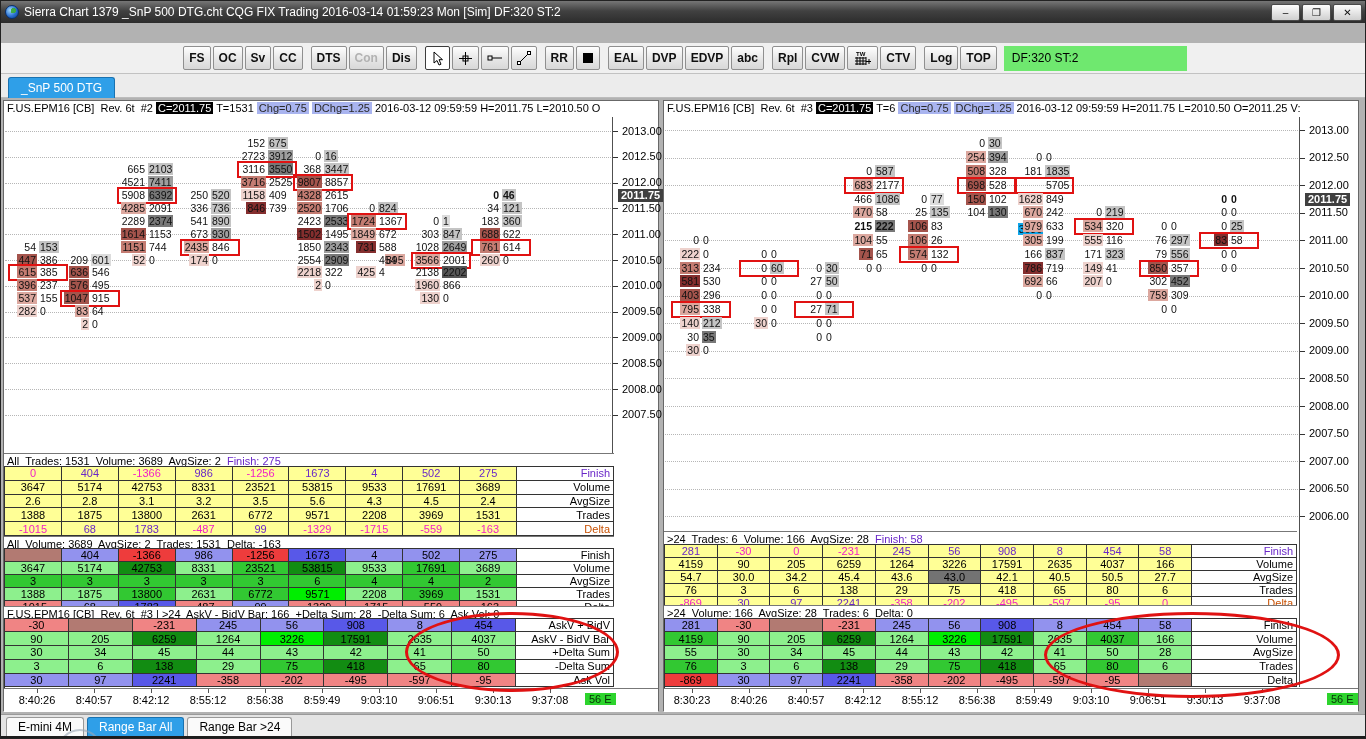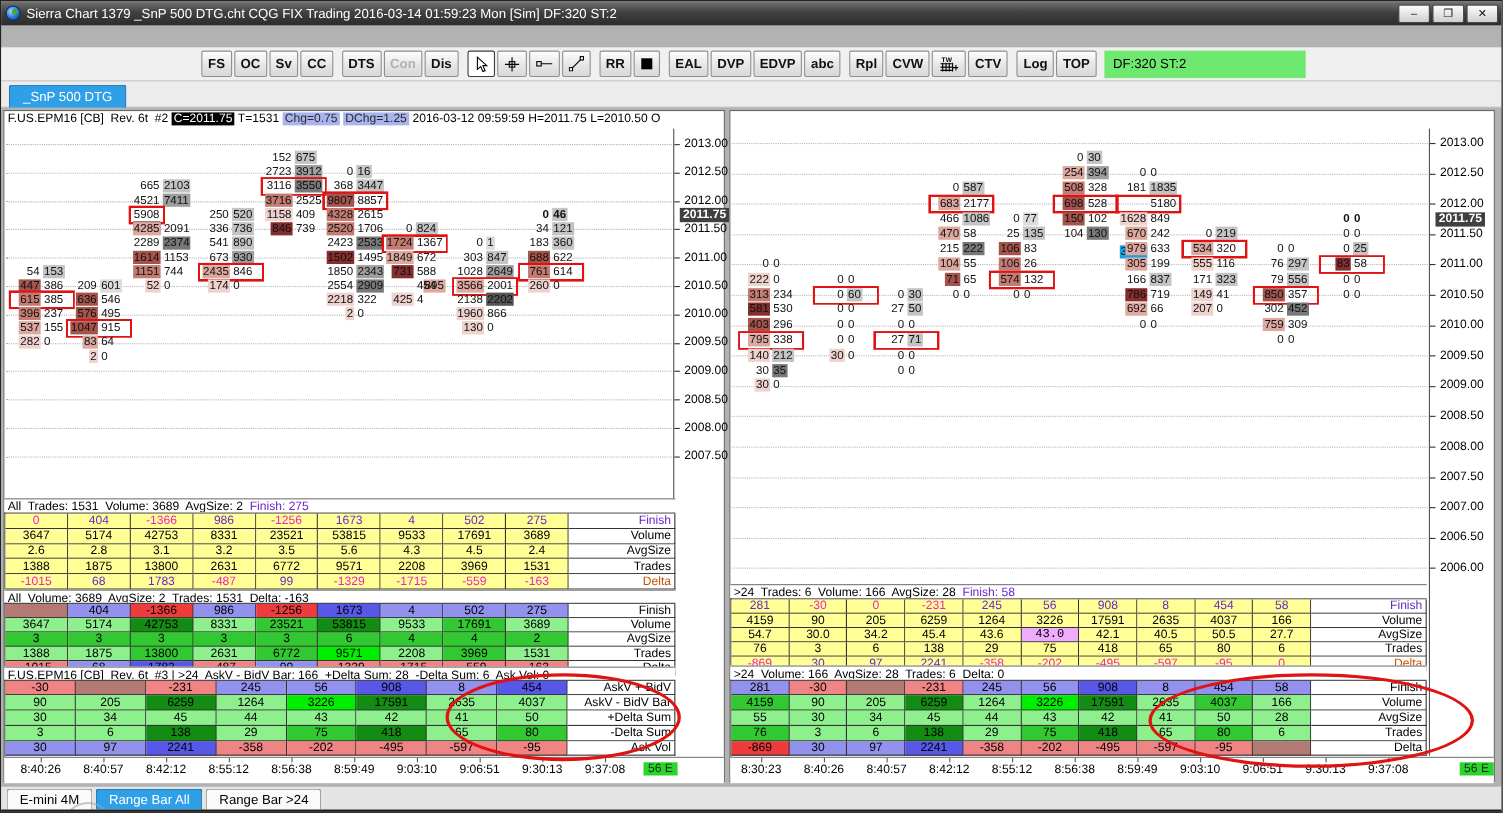--- a/index.html
+++ b/index.html
@@ -209,21 +209,21 @@
             <span class="a"><i>0</i></span>
           </div>
           <div class="fp" style="left: 114px; top: 46.2px;">
             <span class="b"><i>665</i></span>
             <span class="a"><i style="background: rgb(196, 196, 196);">2103</i></span>
           </div>
           <div class="fp" style="left: 114px; top: 59.1px;">
             <span class="b"><i>4521</i></span>
             <span class="a"><i style="background: rgb(158, 158, 158);">7411</i></span>
           </div>
-          <div class="fp poc" style="left: 114px; top: 72px; flex-direction: column;">
+          <div class="fp poc" style="left: 114px; top: 72px;">
             <span class="b"><i>5908</i></span>
             <span class="a"><i style="background: rgb(120, 120, 120);">6392</i></span>
           </div>
           <div class="fp" style="left: 114px; top: 84.9px;">
             <span class="b"><i style="background: rgb(220, 168, 159);">4285</i></span>
             <span class="a"><i>2091</i></span>
           </div>
           <div class="fp" style="left: 114px; top: 97.8px;">
             <span class="b"><i>2289</i></span>
             <span class="a"><i style="background: rgb(120, 120, 120);">2374</i></span>
@@ -640,20 +640,21 @@
           <div class="tlbl" style="left: 432px;">9:06:51</div>
           <div class="ttick" style="left: 489px;"></div>
           <div class="tlbl" style="left: 489px;">9:30:13</div>
           <div class="ttick" style="left: 546px;"></div>
           <div class="tlbl" style="left: 546px;">9:37:08</div>
           <div class="badge" style="left: 581px;">56 E</div>
         </div>
         <div class="ellipse" style="left: 401px; top: 511px; width: 214px; height: 80px;"></div>
       </div>
     <div class="panel" id="panelR" style="left:662px;width:696px;">
+        <div class="phead"><span>F.US.EPM16 [CB]  Rev. 6t  #3 </span><span class="inv">C=2011.75</span><span> T=6 </span><span class="lav">Chg=0.75</span><span> </span><span class="lav">DChg=1.25</span><span> 2016-03-12 09:59:59 H=2011.75 L=2010.50 O=2011.25 V:</span></div>
         <div class="chart" style="left: 1px; top: 16px; width: 633px; height: 413px;">
           <div class="gline" style="top: 13px;"></div>
           <div class="gline" style="top: 40.6px;"></div>
           <div class="gline" style="top: 68.2px;"></div>
           <div class="gline" style="top: 95.8px;"></div>
           <div class="gline" style="top: 123.4px;"></div>
           <div class="gline" style="top: 151px;"></div>
           <div class="gline" style="top: 178.6px;"></div>
           <div class="gline" style="top: 206.2px;"></div>
           <div class="gline" style="top: 233.8px;"></div>
@@ -756,21 +757,21 @@
             <span class="a"><i>2177</i></span>
           </div>
           <div class="fp" style="left: 181px; top: 75.5px;">
             <span class="b"><i>466</i></span>
             <span class="a"><i style="background: rgb(196, 196, 196);">1086</i></span>
           </div>
           <div class="fp" style="left: 181px; top: 89.3px;">
             <span class="b"><i style="background: rgb(220, 168, 159);">470</i></span>
             <span class="a"><i>58</i></span>
           </div>
-          <div class="fp" style="left: 181px; top: 103.1px;">
+          <div class="fp" style="left: 181px; top: 103.1px; font-weight: bold;">
             <span class="b"><i>215</i></span>
             <span class="a"><i style="background: rgb(120, 120, 120);">222</i></span>
           </div>
           <div class="fp" style="left: 181px; top: 116.9px;">
             <span class="b"><i style="background: rgb(220, 168, 159);">104</i></span>
             <span class="a"><i>55</i></span>
           </div>
           <div class="fp" style="left: 181px; top: 130.7px;">
             <span class="b"><i style="background: rgb(164, 84, 76);">71</i></span>
             <span class="a"><i>65</i></span>
@@ -830,21 +831,21 @@
           <div class="fp" style="left: 351px; top: 34.1px;">
             <span class="b"><i>0</i></span>
             <span class="a"><i>0</i></span>
           </div>
           <div class="fp" style="left: 351px; top: 47.9px;">
             <span class="b"><i>181</i></span>
             <span class="a"><i style="background: rgb(196, 196, 196);">1835</i></span>
           </div>
           <div class="fp poc" style="left: 351px; top: 61.7px;">
             <span class="b"><i style="background: #0ea5e9; margin-top: 44px;">3636</i></span>
-            <span class="a"><i>5180</i></span>
+            <span class="a"><i>5705</i></span>
           </div>
           <div class="fp" style="left: 351px; top: 75.5px;">
             <span class="b"><i style="background: rgb(238, 210, 205);">1628</i></span>
             <span class="a"><i>849</i></span>
           </div>
           <div class="fp" style="left: 351px; top: 89.3px;">
             <span class="b"><i style="background: rgb(220, 168, 159);">670</i></span>
             <span class="a"><i>242</i></span>
           </div>
           <div class="fp" style="left: 351px; top: 103.1px;">
@@ -1009,21 +1010,21 @@
             <div class="gcell" style="background: rgb(255, 255, 150); color: rgb(0, 0, 0);">4037</div>
             <div class="gcell" style="background: rgb(255, 255, 150); color: rgb(0, 0, 0);">166</div>
             <div class="glabel" style="width: 105px; flex: 0 0 auto; color: rgb(0, 0, 0);">Volume</div>
           </div>
           <div class="grow">
             <div class="gcell" style="background: rgb(255, 255, 150); color: rgb(0, 0, 0);">54.7</div>
             <div class="gcell" style="background: rgb(255, 255, 150); color: rgb(0, 0, 0);">30.0</div>
             <div class="gcell" style="background: rgb(255, 255, 150); color: rgb(0, 0, 0);">34.2</div>
             <div class="gcell" style="background: rgb(255, 255, 150); color: rgb(0, 0, 0);">45.4</div>
             <div class="gcell" style="background: rgb(255, 255, 150); color: rgb(0, 0, 0);">43.6</div>
-            <div class="gcell" style="background: #f0abfc; color: rgb(0, 0, 0); font-family: Liberation Mono, monospace;">43.0</div>
+            <div class="gcell" style="background: #737373; color: rgb(0, 0, 0);">43.0</div>
             <div class="gcell" style="background: rgb(255, 255, 150); color: rgb(0, 0, 0);">42.1</div>
             <div class="gcell" style="background: rgb(255, 255, 150); color: rgb(0, 0, 0);">40.5</div>
             <div class="gcell" style="background: rgb(255, 255, 150); color: rgb(0, 0, 0);">50.5</div>
             <div class="gcell" style="background: rgb(255, 255, 150); color: rgb(0, 0, 0);">27.7</div>
             <div class="glabel" style="width: 105px; flex: 0 0 auto; color: rgb(0, 0, 0);">AvgSize</div>
           </div>
           <div class="grow">
             <div class="gcell" style="background: rgb(255, 255, 150); color: rgb(0, 0, 0);">76</div>
             <div class="gcell" style="background: rgb(255, 255, 150); color: rgb(0, 0, 0);">3</div>
             <div class="gcell" style="background: rgb(255, 255, 150); color: rgb(0, 0, 0);">6</div>

